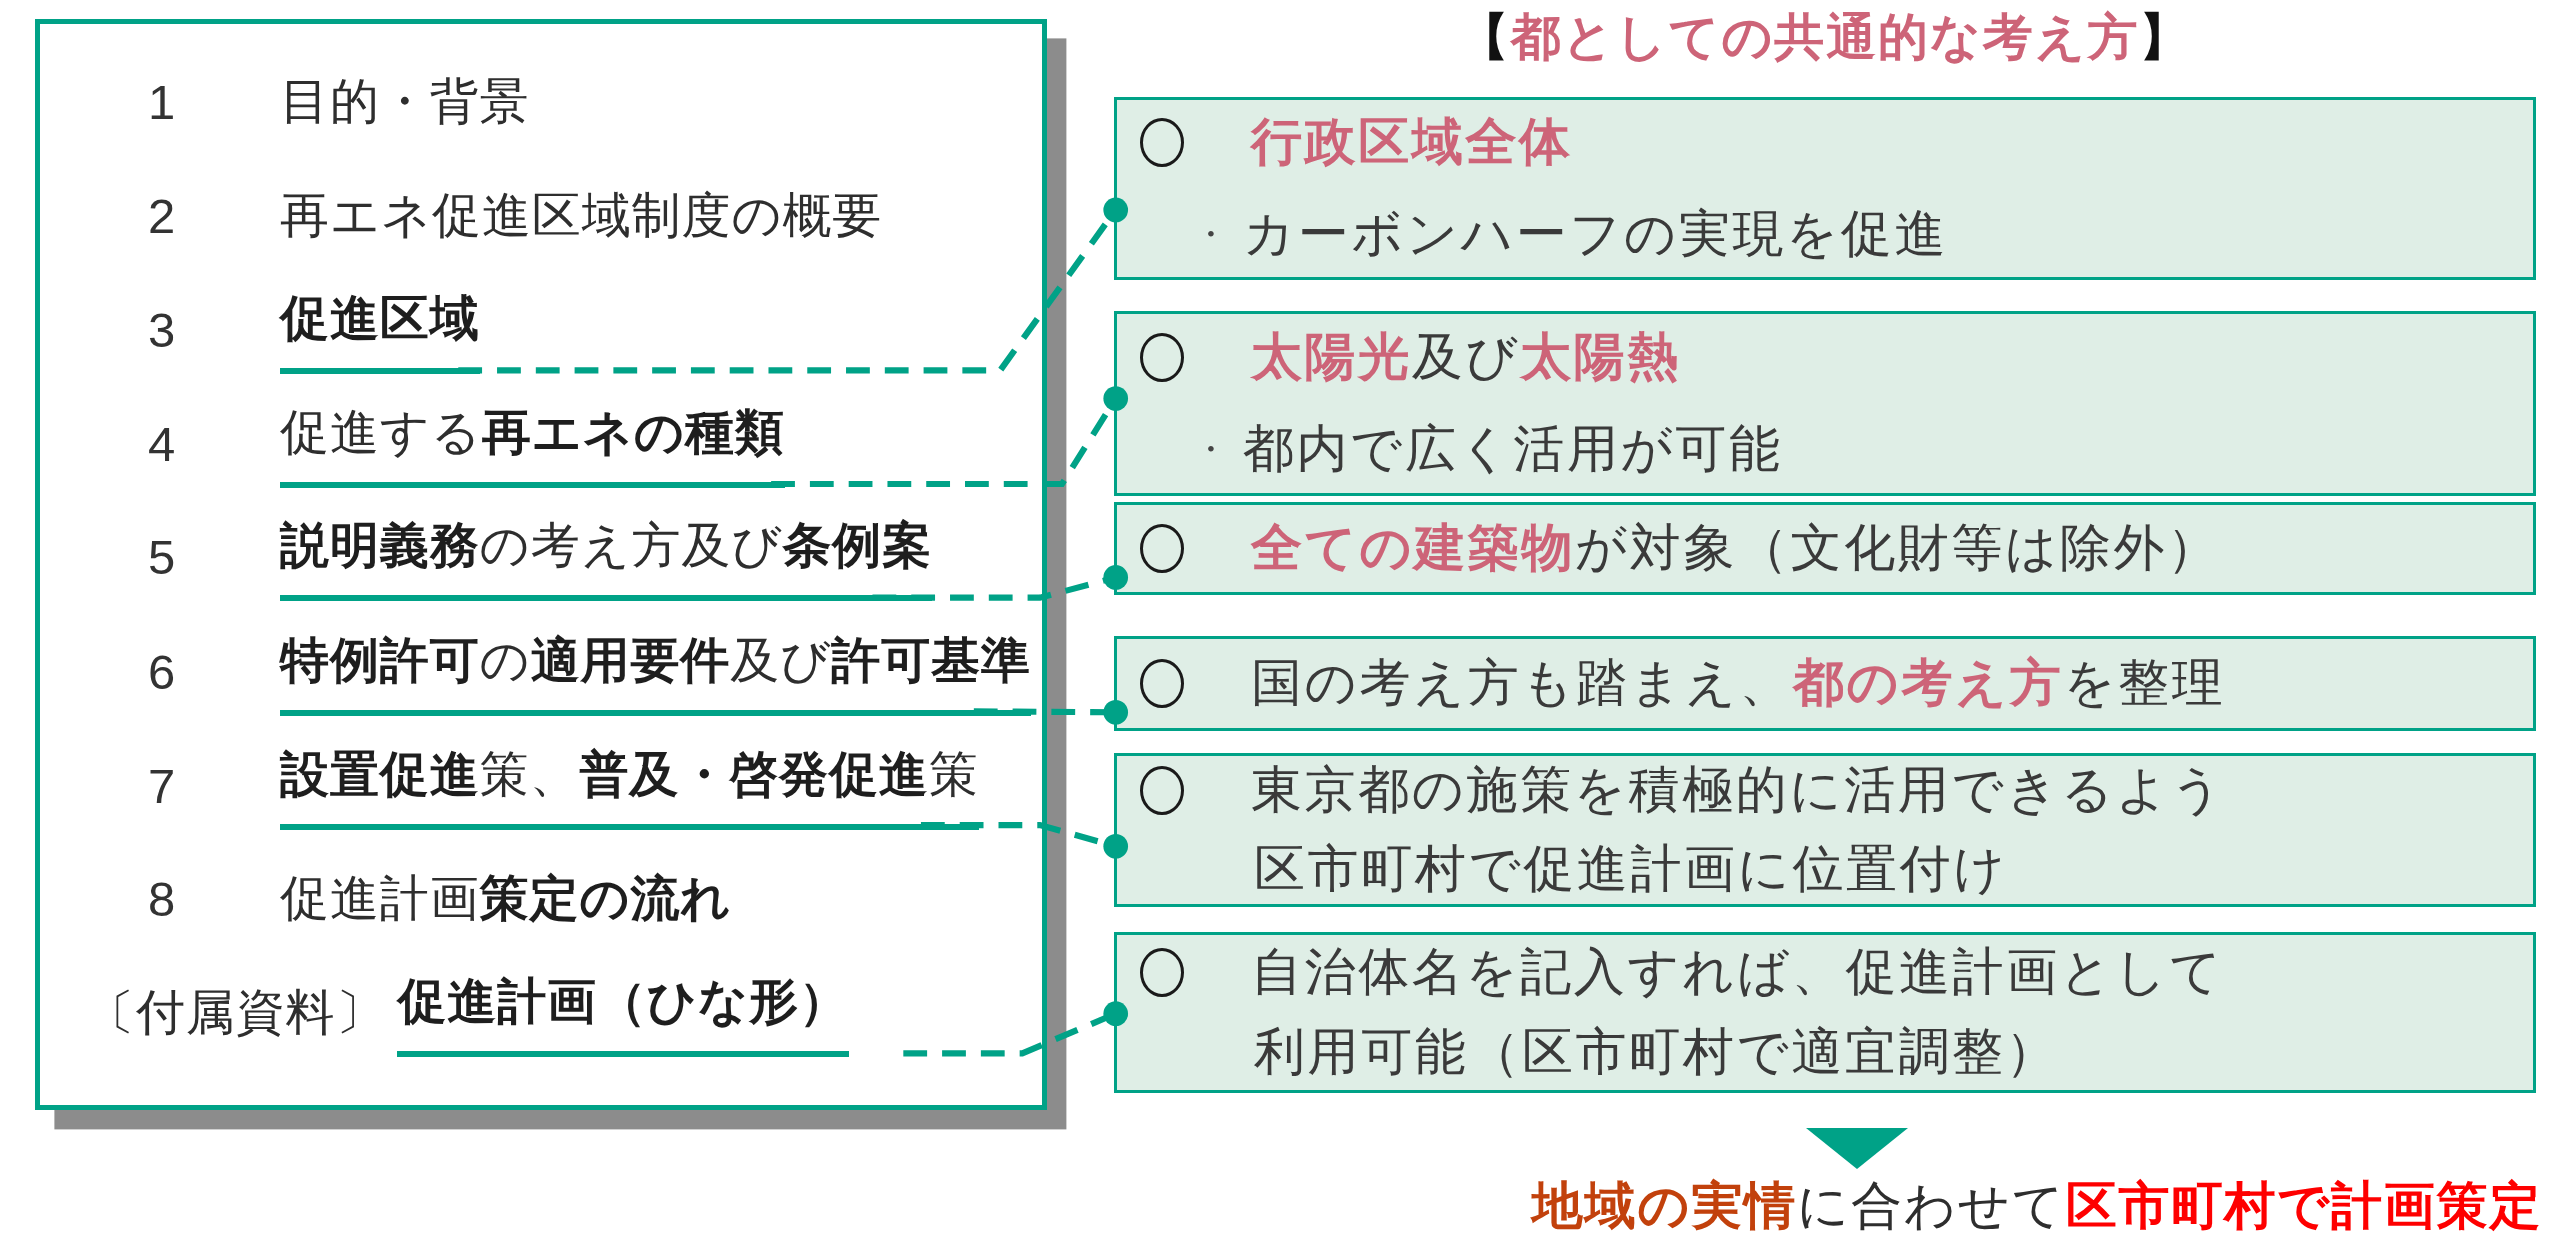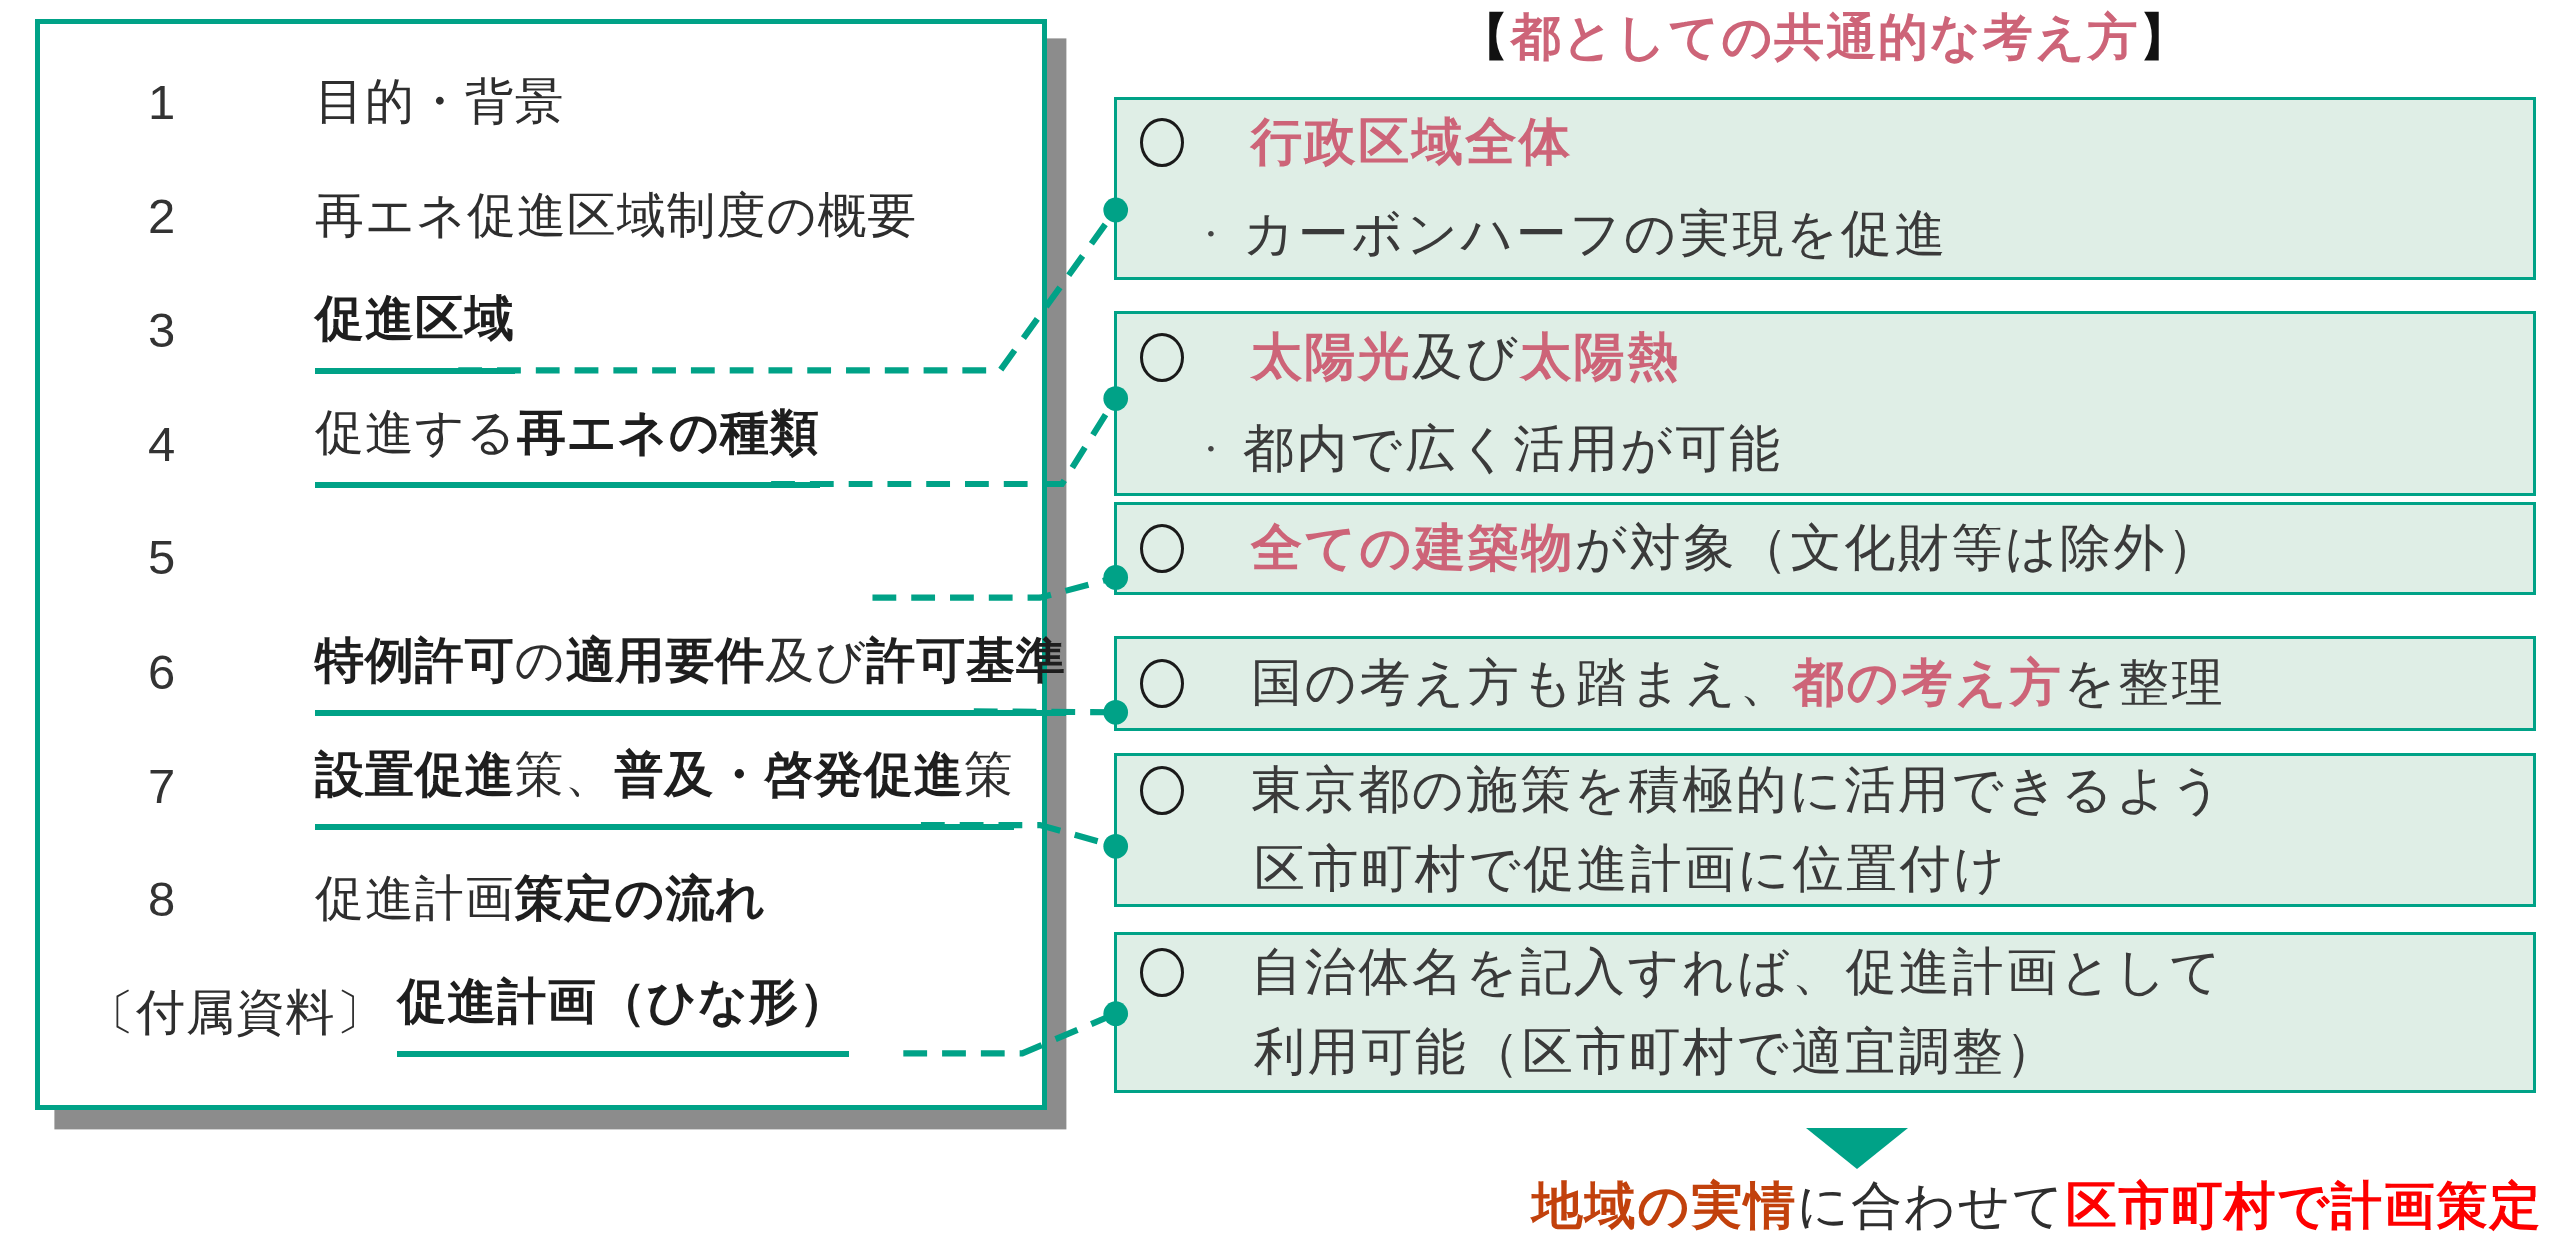--- a/index.html
+++ b/index.html
@@ -16,21 +16,21 @@
     position:absolute;left:35px;top:18.5px;width:1012px;height:1091px;
     border:5.3px solid var(--teal);background:#ffffff;box-sizing:border-box;
     box-shadow:19.4px 19.4px 0 0 var(--shadow);
   }
   .toc-row{
     position:absolute;left:0;width:100%;height:106px;
     display:flex;align-items:center;font-size:49px;color:#2e2e2e;
     letter-spacing:0.9px;white-space:nowrap;
   }
   .toc-num{width:88px;margin-left:78px;text-align:center;color:#333;flex:none;}
-  .toc-text{margin-left:109px;}
+  .toc-text{margin-left:74px;}
   .toc-text.u{border-bottom:6.2px solid var(--teal);padding-bottom:16px;}
   .toc-row.appendix{padding-left:46px;}
   .toc-row.appendix .toc-prefix{color:#2e2e2e;margin-right:12px;}
   .toc-row.appendix .toc-text{margin-left:0;}
   .seg-b{font-weight:bold;color:var(--black);}
   
   .rtitle{
     position:absolute;left:1114px;top:3.5px;width:1422px;text-align:center;
     font-size:50px;font-weight:bold;letter-spacing:1.8px;white-space:nowrap;
   }
@@ -89,20 +89,21 @@
     <div class="toc-row" style="top: 253px;">
       <span class="toc-num">3</span>
       <span class="toc-text u"><span class="seg-b">促進区域</span></span>
     </div>
     <div class="toc-row" style="top: 367px;">
       <span class="toc-num">4</span>
       <span class="toc-text u"><span>促進する</span><span class="seg-b">再エネの種類</span></span>
     </div>
     <div class="toc-row" style="top: 480px;">
       <span class="toc-num">5</span>
+      <span class="toc-text u"><span class="seg-b">説明義務</span><span>の考え方及び</span><span class="seg-b">条例案</span></span>
     </div>
     <div class="toc-row" style="top: 595px;">
       <span class="toc-num">6</span>
       <span class="toc-text u"><span class="seg-b">特例許可</span><span>の</span><span class="seg-b">適用要件</span><span>及び</span><span class="seg-b">許可基準</span></span>
     </div>
     <div class="toc-row" style="top: 709px;">
       <span class="toc-num">7</span>
       <span class="toc-text u"><span class="seg-b">設置促進</span><span>策、</span><span class="seg-b">普及・啓発促進</span><span>策</span></span>
     </div>
     <div class="toc-row" style="top: 822px;">

